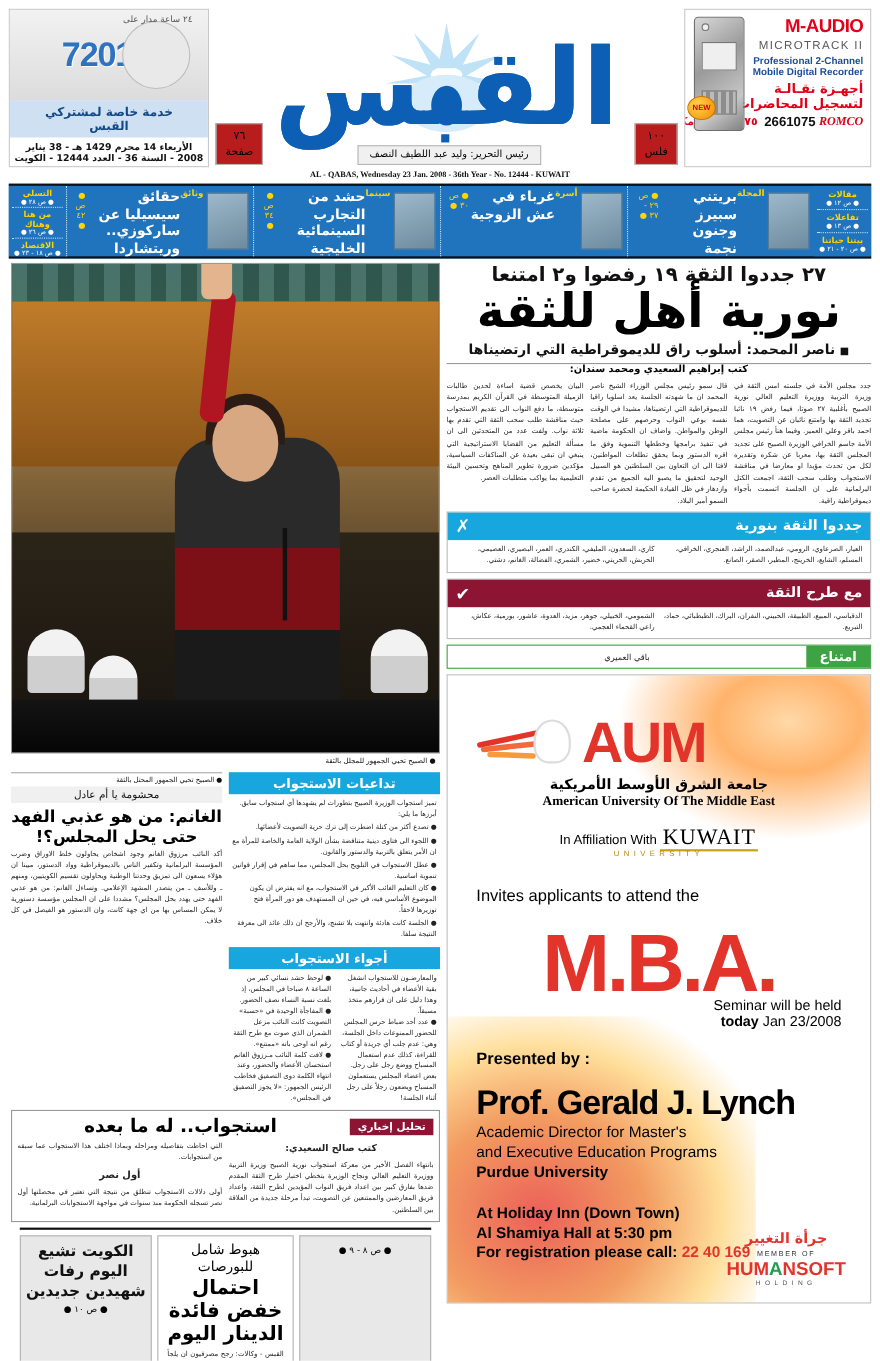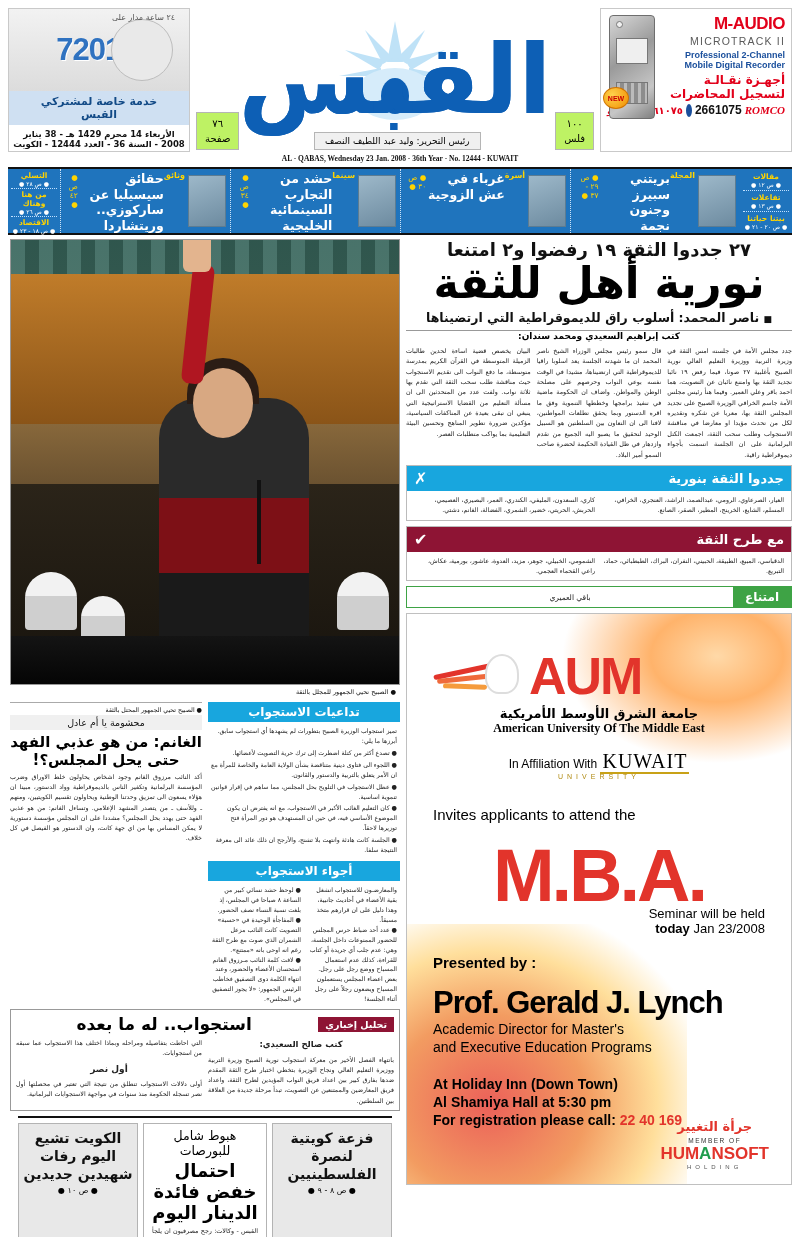--- a/index.html
+++ b/index.html
@@ -7,21 +7,21 @@
     width: 800px; height: 1237px;
     background: #ffffff;
     font-family: "DejaVu Sans", "Liberation Sans", sans-serif;
   }
   .page { width: 800px; height: 1237px; position: relative; background:#fff; padding: 0; }
 
   
   .masthead { display: flex; align-items: stretch; height: 152px; padding: 8px 8px 0 8px; gap: 6px; }
 
   .ad-maudio {
-    width: 192px; border: 1px solid #c9c9c9; background: #fff;
+    width: 170px; border: 1px solid #c9c9c9; background: #fff;
     position: relative; padding: 5px 6px 2px 6px; overflow: hidden;
   }
   .ma-brand { color:#e2001a; font-weight:bold; font-size:17px; letter-spacing:-0.5px; font-family:"Liberation Sans",sans-serif; }
   .ma-model { color:#5a5a5a; font-size:10.5px; letter-spacing:1.2px; font-family:"Liberation Sans",sans-serif; margin-top:1px;}
   .ma-l1 { color:#1a4f9c; font-size:9px; font-weight:bold; font-family:"Liberation Sans",sans-serif; margin-top:3px;}
   .ma-l2 { color:#1a4f9c; font-size:9px; font-weight:bold; font-family:"Liberation Sans",sans-serif;}
   .ma-ar1 { color:#e2001a; font-size:12px; font-weight:bold; direction:rtl; margin-top:3px; letter-spacing:1px;}
   .ma-ar2 { color:#e2001a; font-size:12px; font-weight:bold; direction:rtl;}
   .ma-romco { color:#e2001a; font-size:11px; font-style:italic; font-weight:bold; font-family:"Liberation Serif",serif;}
   .ma-romco b { color:#111; font-style:normal; font-family:"Liberation Sans",sans-serif; font-size:12px;}
@@ -39,21 +39,21 @@
      background: repeating-linear-gradient(90deg,#bbb 0 3px,#8d8d8d 3px 7px); border:1px solid #777;}
   .ma-new { position:absolute; top:78px; left:2px; width:26px;height:22px;border-radius:50%;
      background:radial-gradient(circle at 35% 35%, #ffd34d, #f08c00); border:1px solid #d07400;
      color:#c00; font-size:7px; font-weight:bold; text-align:center; line-height:22px; font-family:"Liberation Sans",sans-serif;}
 
   .nameplate { flex:1; position:relative; display:flex; align-items:center; justify-content:center; }
   .np-logo { font-size:96px; font-weight:bold; color:#0d5fb5; letter-spacing:-4px; line-height:1;
      text-shadow:0 0 0 #0d5fb5; position:relative; z-index:2; direction:rtl; font-family:"DejaVu Sans", sans-serif;}
   .np-burst { position:absolute; top:8px; left:50%; transform:translateX(-50%); width:120px; height:110px; z-index:1; }
   .np-meta { position:absolute; bottom:2px; left:0; right:0; display:flex; align-items:flex-end; justify-content:space-between; z-index:3;}
-  .np-box { border:1px solid #b5b5b5; background:#bef264; text-align:center; font-size:10px; padding:3px 8px; line-height:1.5; direction:rtl;}
+  .np-box { border:1px solid #b5b5b5; background:#b91c1c; text-align:center; font-size:10px; padding:3px 8px; line-height:1.5; direction:rtl;}
   .np-editor { border:1px solid #b5b5b5; background:#f0f0f0; font-size:9px; padding:3px 10px; direction:rtl; margin:0 4px;}
 
   .ad-phone { width:182px; border:1px solid #c9c9c9; background:#fff; display:flex; flex-direction:column; }
   .ph-top { flex:1; background:linear-gradient(180deg,#f2f2f2,#dcdcdc); position:relative; display:flex; align-items:center; justify-content:center;padding-left:28px;}
   .ph-num { font-size:31px; font-weight:bold; color:#2f72c0; font-family:"Liberation Sans",sans-serif; letter-spacing:-1px;
      -webkit-text-stroke:0; text-shadow:1px 1px 0 #fff;}
   .ph-clock { position:absolute; right:16px; top:10px; width:62px;height:62px; border-radius:50%; border:1px solid #bdbdbd; background:#e9e9e9;}
   .ph-24 { position:absolute; right:14px; top:4px; font-size:8px; color:#555; direction:rtl;}
   .ph-bar { background:#cfe0f2; text-align:center; padding:4px 14px; font-size:11px; font-weight:bold; color:#124a86; direction:rtl;}
   .ph-date { font-size:8.5px; text-align:center; padding:4px 2px 2px; direction:rtl; color:#111; font-weight:bold;}
@@ -402,20 +402,21 @@
           <div class="aum-sem">
             <div>Seminar will be held</div>
             <div><b>today</b>
               <span>Jan 23/2008</span></div>
           </div>
           <div class="aum-pres">Presented by :</div>
           <div class="aum-prof">Prof. Gerald J. Lynch</div>
           <div class="aum-role">
             <div>Academic Director for Master's</div>
             <div>and Executive Education Programs</div>
+            <div><b>Purdue University</b></div>
           </div>
           <div class="aum-venue">
             <div>At Holiday Inn (Down Town)</div>
             <div>Al Shamiya Hall at 5:30 pm</div>
             <div><span>For registration please call:</span>
               <span class="call">22 40 169</span></div>
           </div>
         </div>
         <div class="aum-foot">
           <div class="aum-jur">جرأة التغيير</div>
@@ -488,21 +489,20 @@
           <div class="c">
             <div>التي احاطت بتفاصيله ومراحله وبماذا اختلف هذا الاستجواب عما سبقه من استجوابات.</div>
             <div class="an-sub">أول نصر</div>
             <div>أولى دلالات الاستجواب تنطلق من نتيجة التي تعتبر في محصلتها أول نصر تسجله الحكومة منذ سنوات في مواجهة الاستجوابات البرلمانية.</div>
           </div>
         </div>
       </div>
 
       <div class="bottom-strip">
         <div class="bs-side">
-          <div class="t">فزعة كويتية لنصرة الفلسطينيين</div>
           <div class="p">● ص ٨ - ٩ ●</div>
         </div>
         <div class="bs-mid">
           <div class="bs-kick">هبوط شامل للبورصات</div>
           <div class="bs-head">احتمال خفض فائدة الدينار اليوم</div>
           <div class="bs-body">القبس - وكالات: رجح مصرفيون ان يلجأ البنك المركزي الى خفض فائدة الدينار اليوم بعدما خفض المركزي الأميركي فائدة الدولار بنسبة كبيرة امس على صعيد آخر انخفضت بورصات العالم امس على نحو شبه شامل من اميركا الى اوروبا مرورا بآسيا وصولا الى بورصات الخليج والشرق الأوسط.</div>
 
         </div>
         <div class="bs-side">
           <div class="t">الكويت تشيع اليوم رفات شهيدين جديدين</div>

